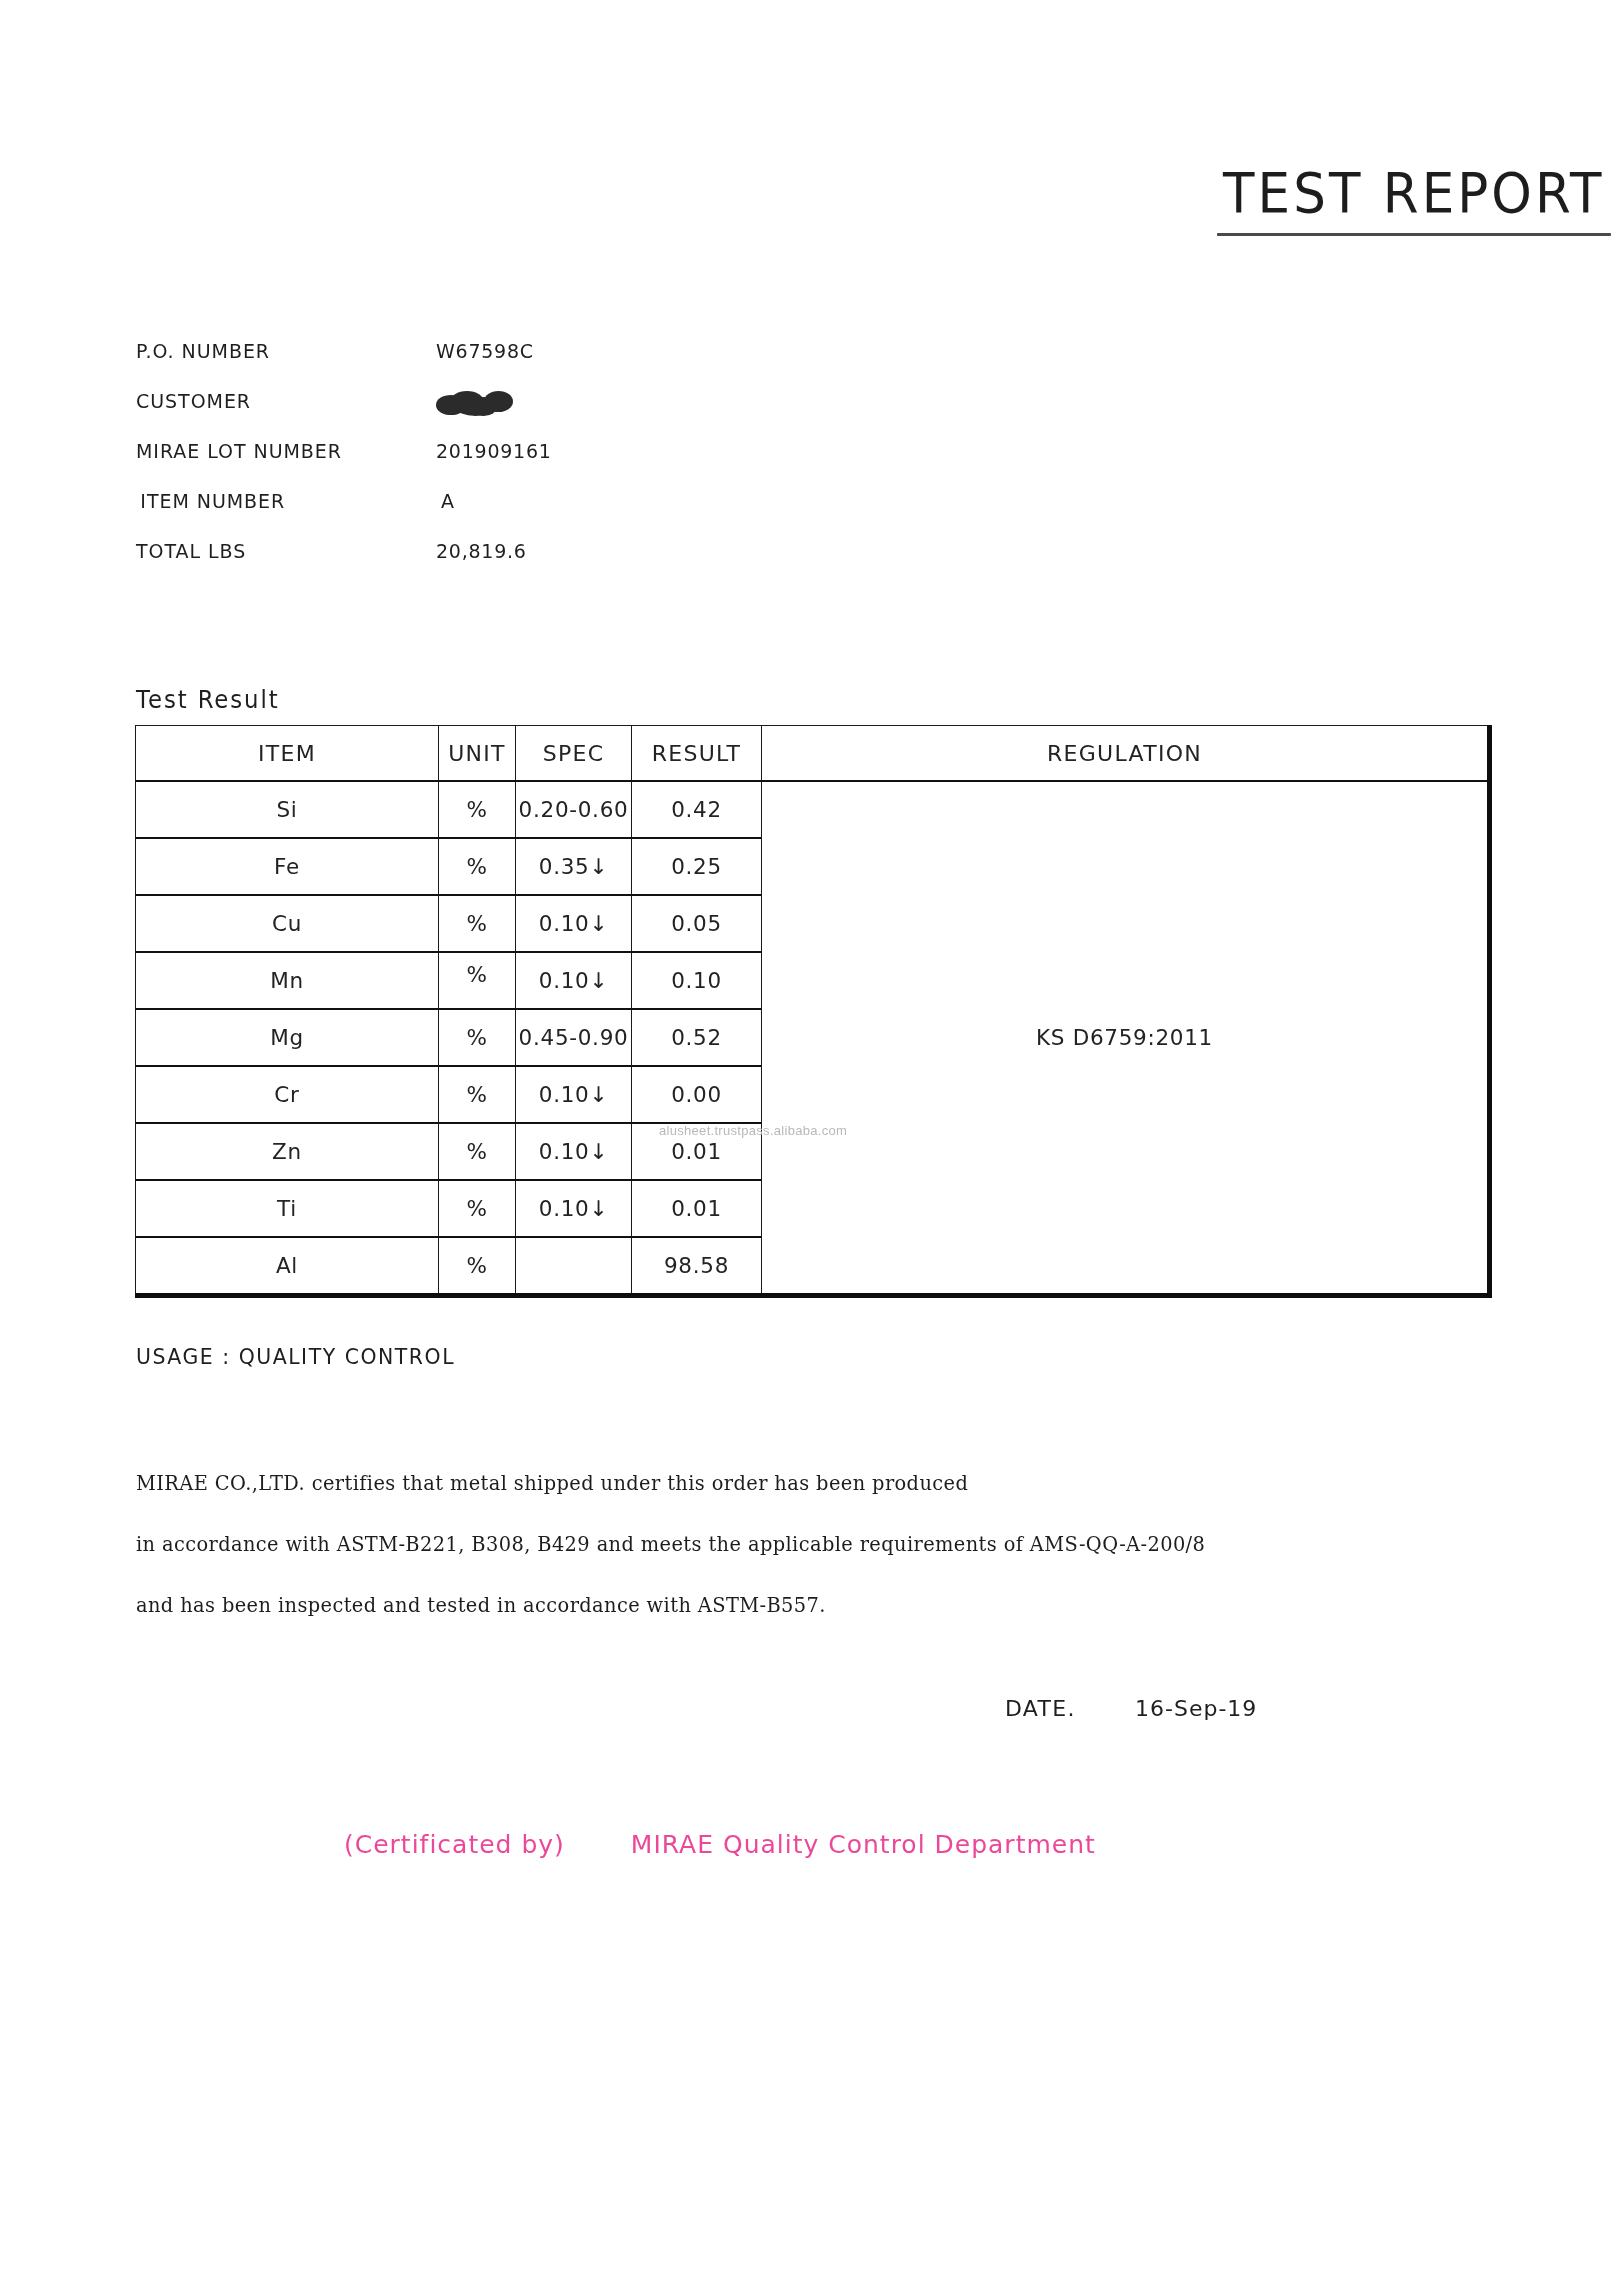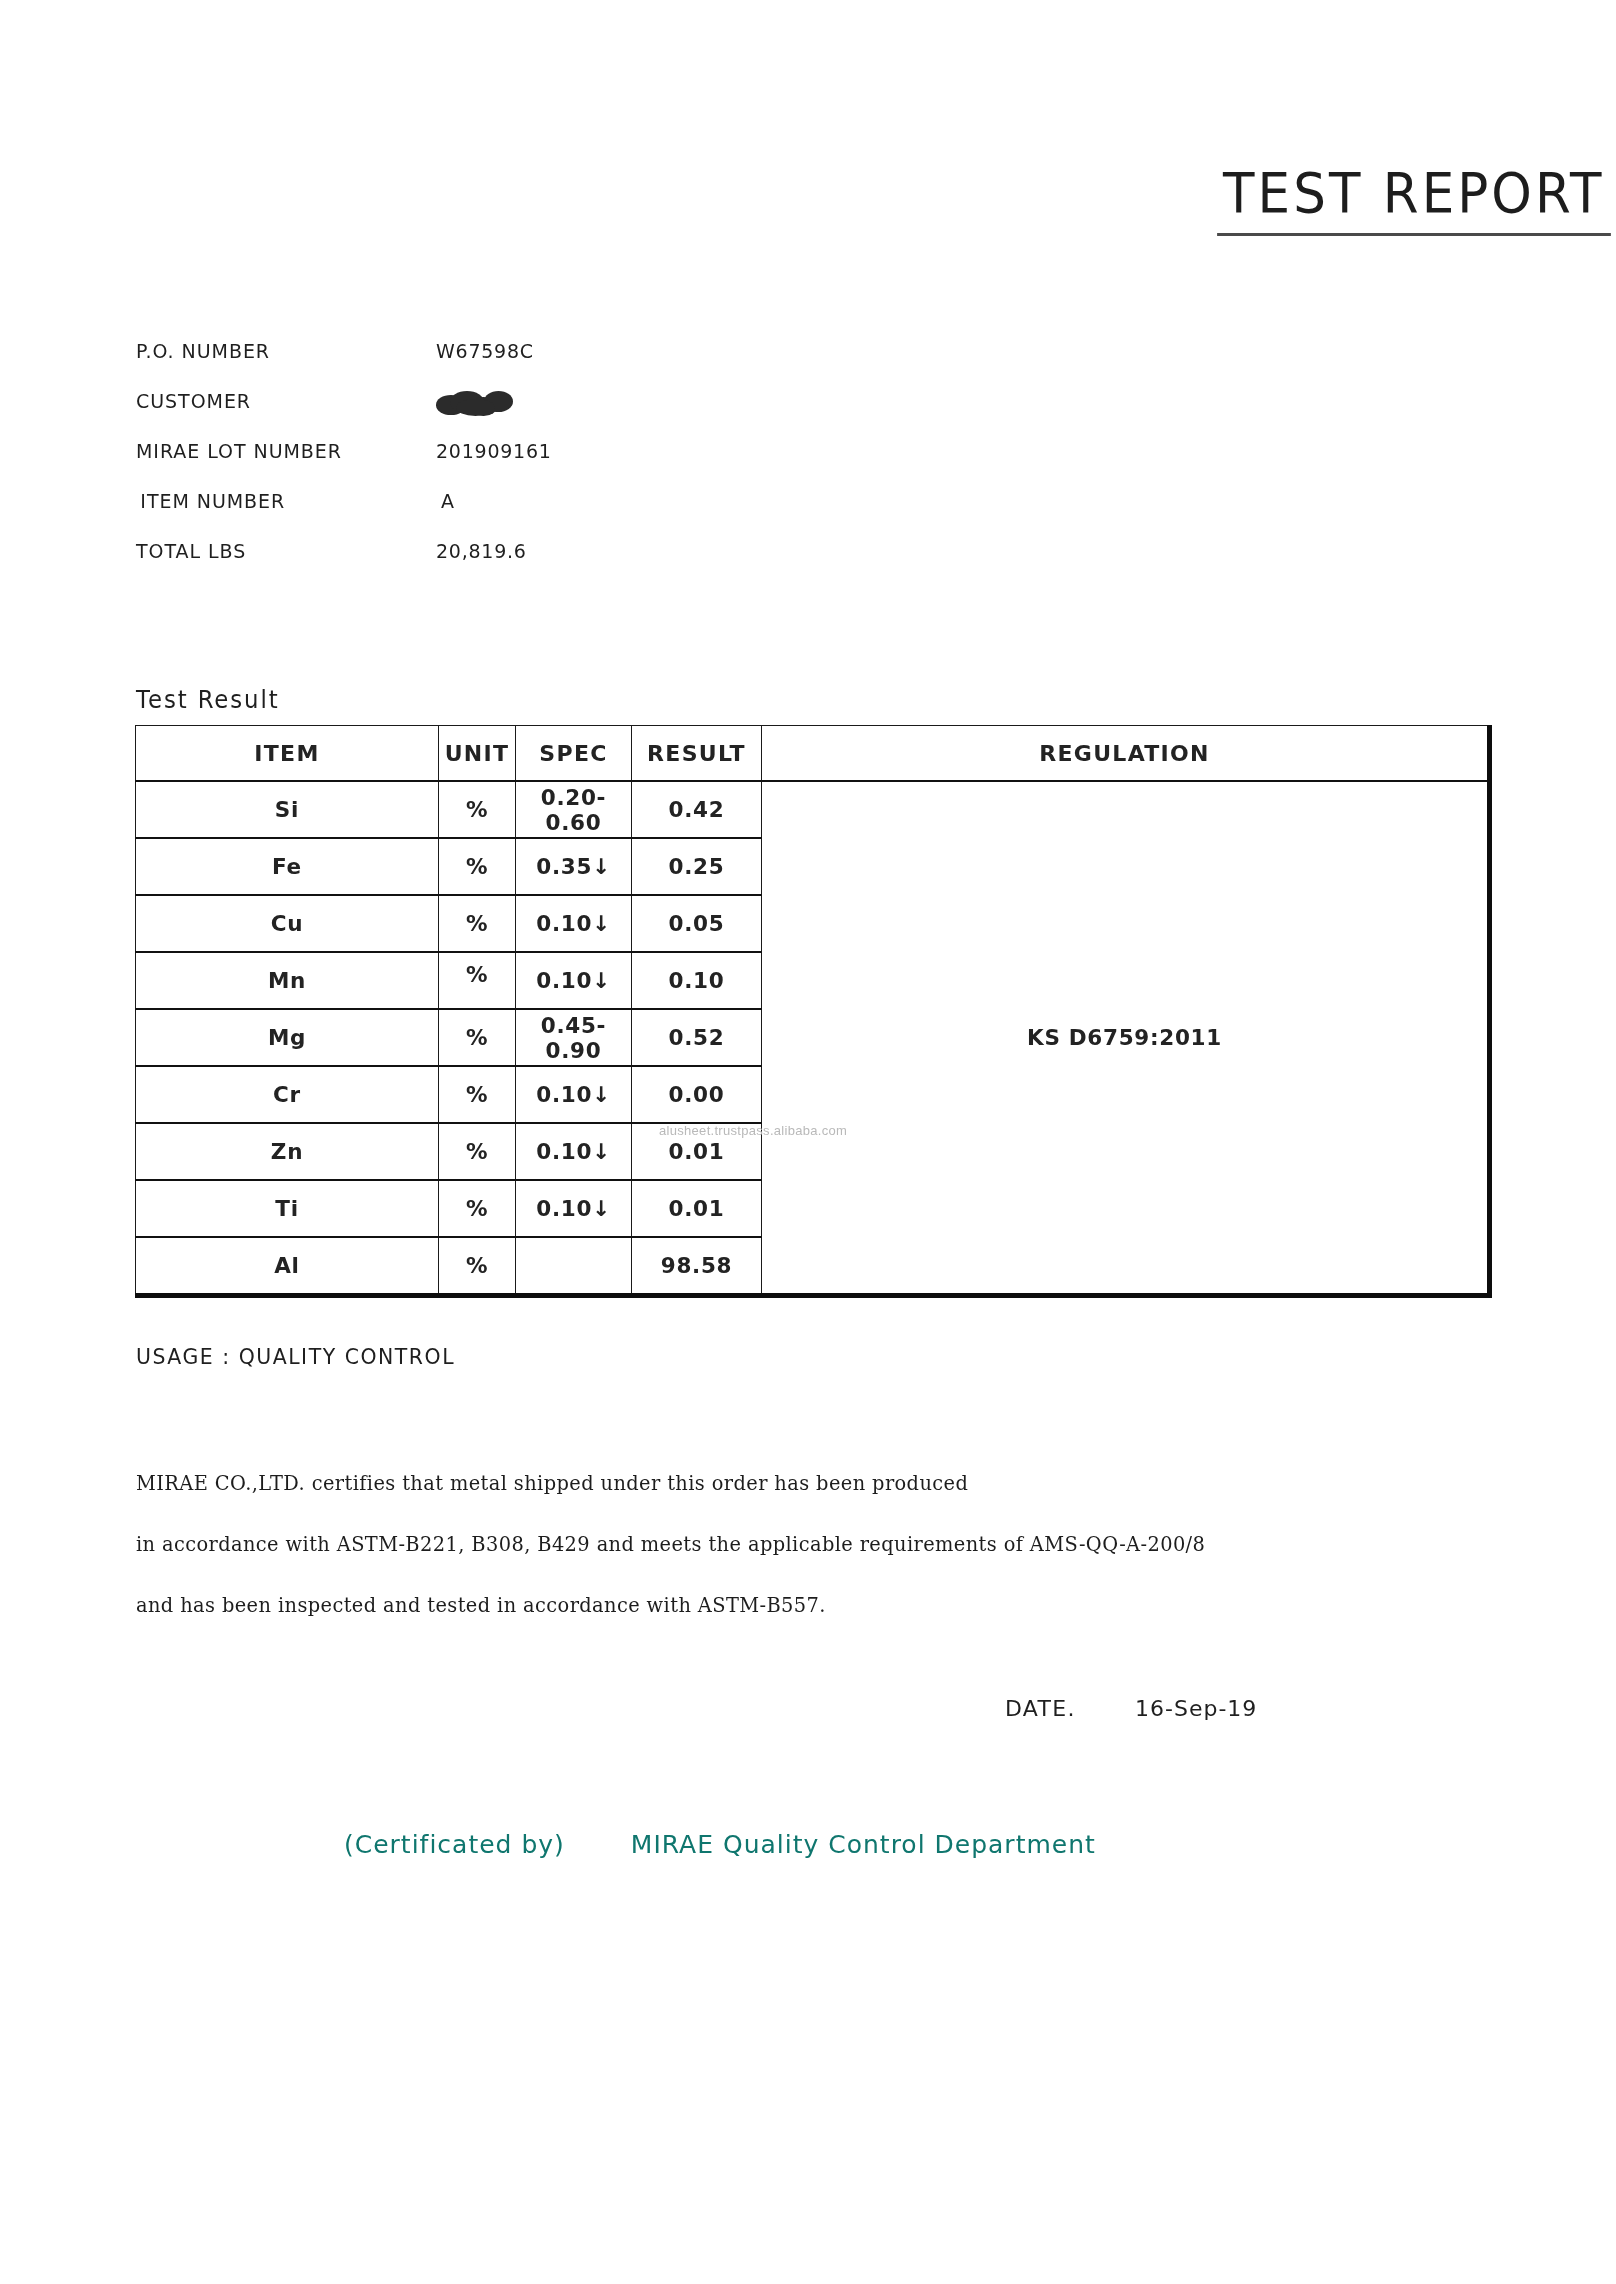--- a/index.html
+++ b/index.html
@@ -109,21 +109,21 @@
   .result-table {
     position: absolute;
     left: 135px;
     top: 725px;
     width: 1354px;
     border-collapse: collapse;
     table-layout: fixed;
   }
   .result-table td, .result-table th {
     border: 1.3px solid #1a1a1a;
-    font-weight: 700;
+    font-weight: 400;
     text-align: center;
     color: #232323;
     font-size: 21.5px;
     letter-spacing: 0.7px;
     padding: 0;
   }
   .result-table thead th {
     height: 54px;
     font-size: 22px;
     letter-spacing: 1.3px;
@@ -213,21 +213,21 @@
   }
   .date-value { margin-left: 51px; letter-spacing: 1px; }
 
   
   .footer {
     position: absolute;
     left: 344px;
     top: 1830px;
     font-size: 25px;
     letter-spacing: 1px;
-    color: #0f766e;
+    color: #ec4899;
     white-space: nowrap;
   }
   .footer-dept { margin-left: 57px; }
 </style>
 </head>
 <body>
 
 <div class="page">
 
   <div class="title-wrap">

